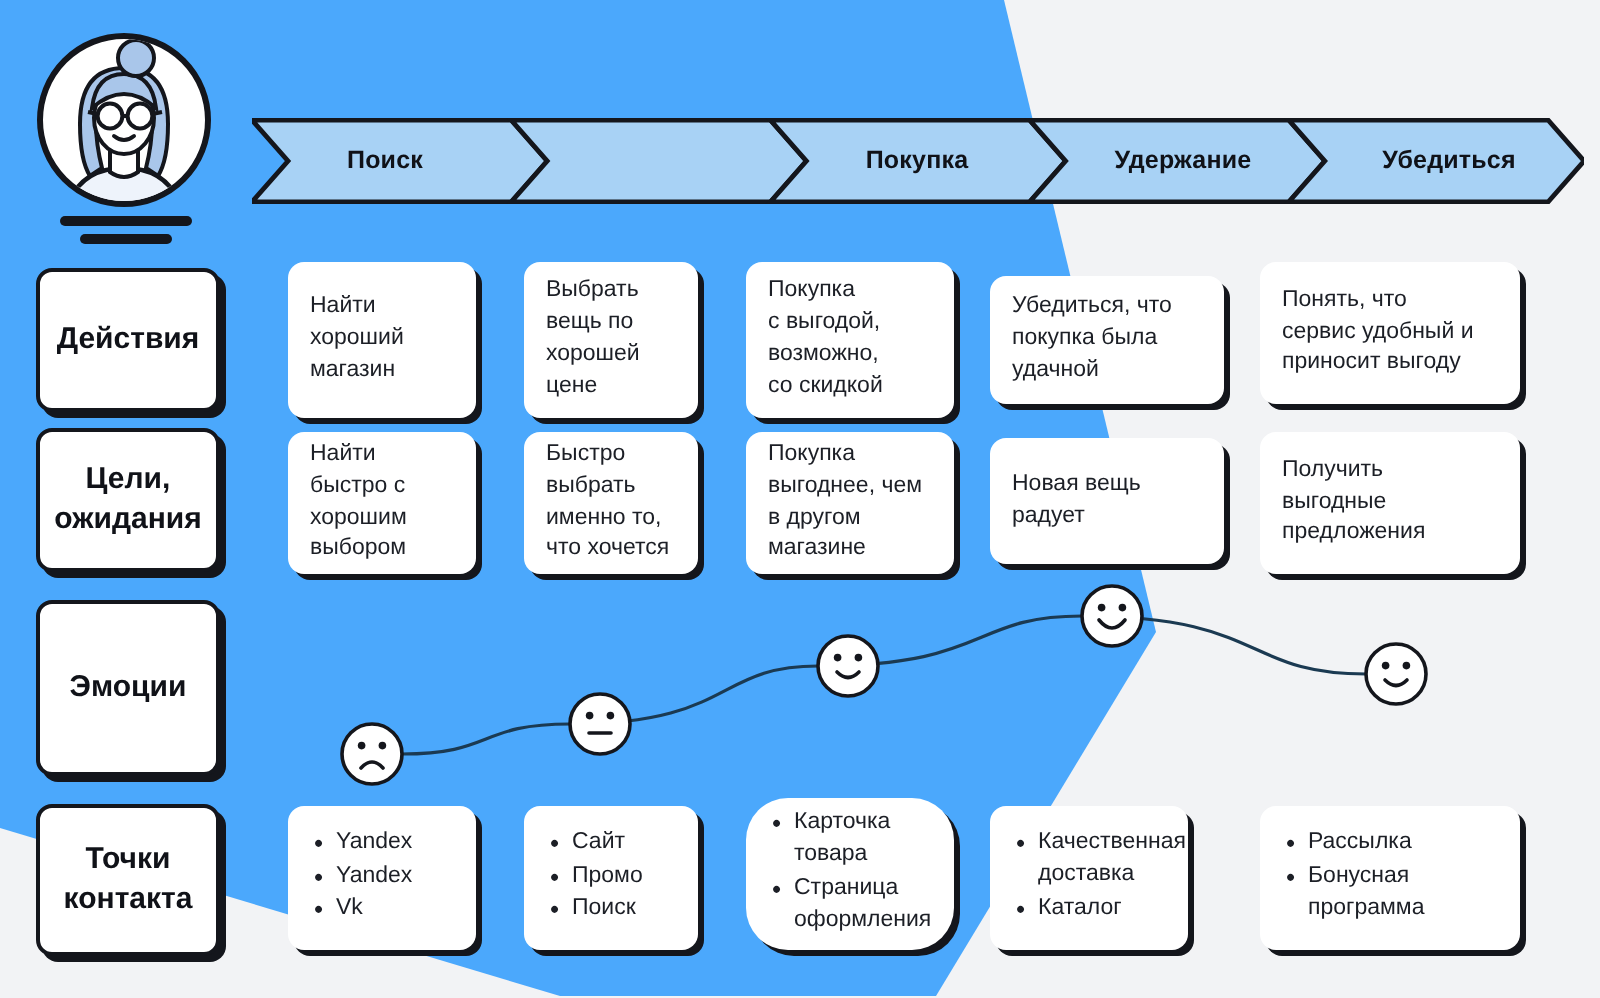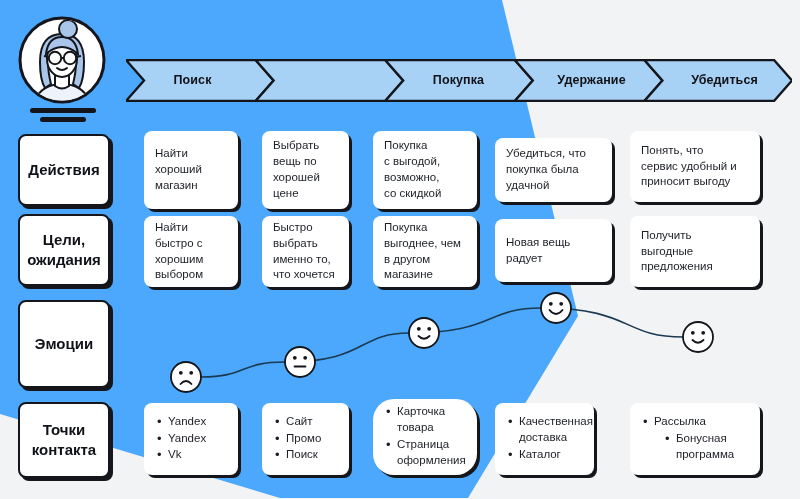--- a/index.html
+++ b/index.html
@@ -313,18 +313,18 @@
   <div class="card" style="left:495px; top:403px; width:99px; height:72px;">
       <ul>
         <li style="white-space: pre-line;">Качественная
 доставка</li>
         <li style="white-space: pre-line;">Каталог</li>
       </ul>
     </div>
   <div class="card" style="left:630px; top:403px; width:130px; height:72px;">
       <ul>
         <li style="white-space: pre-line;">Рассылка</li>
-        <li style="white-space: pre-line; margin-left: 22px;">Бонусная
+        <li style="white-space: pre-line;">Бонусная
 программа</li>
       </ul>
     </div>
 
 </div>
 
 </body></html>

